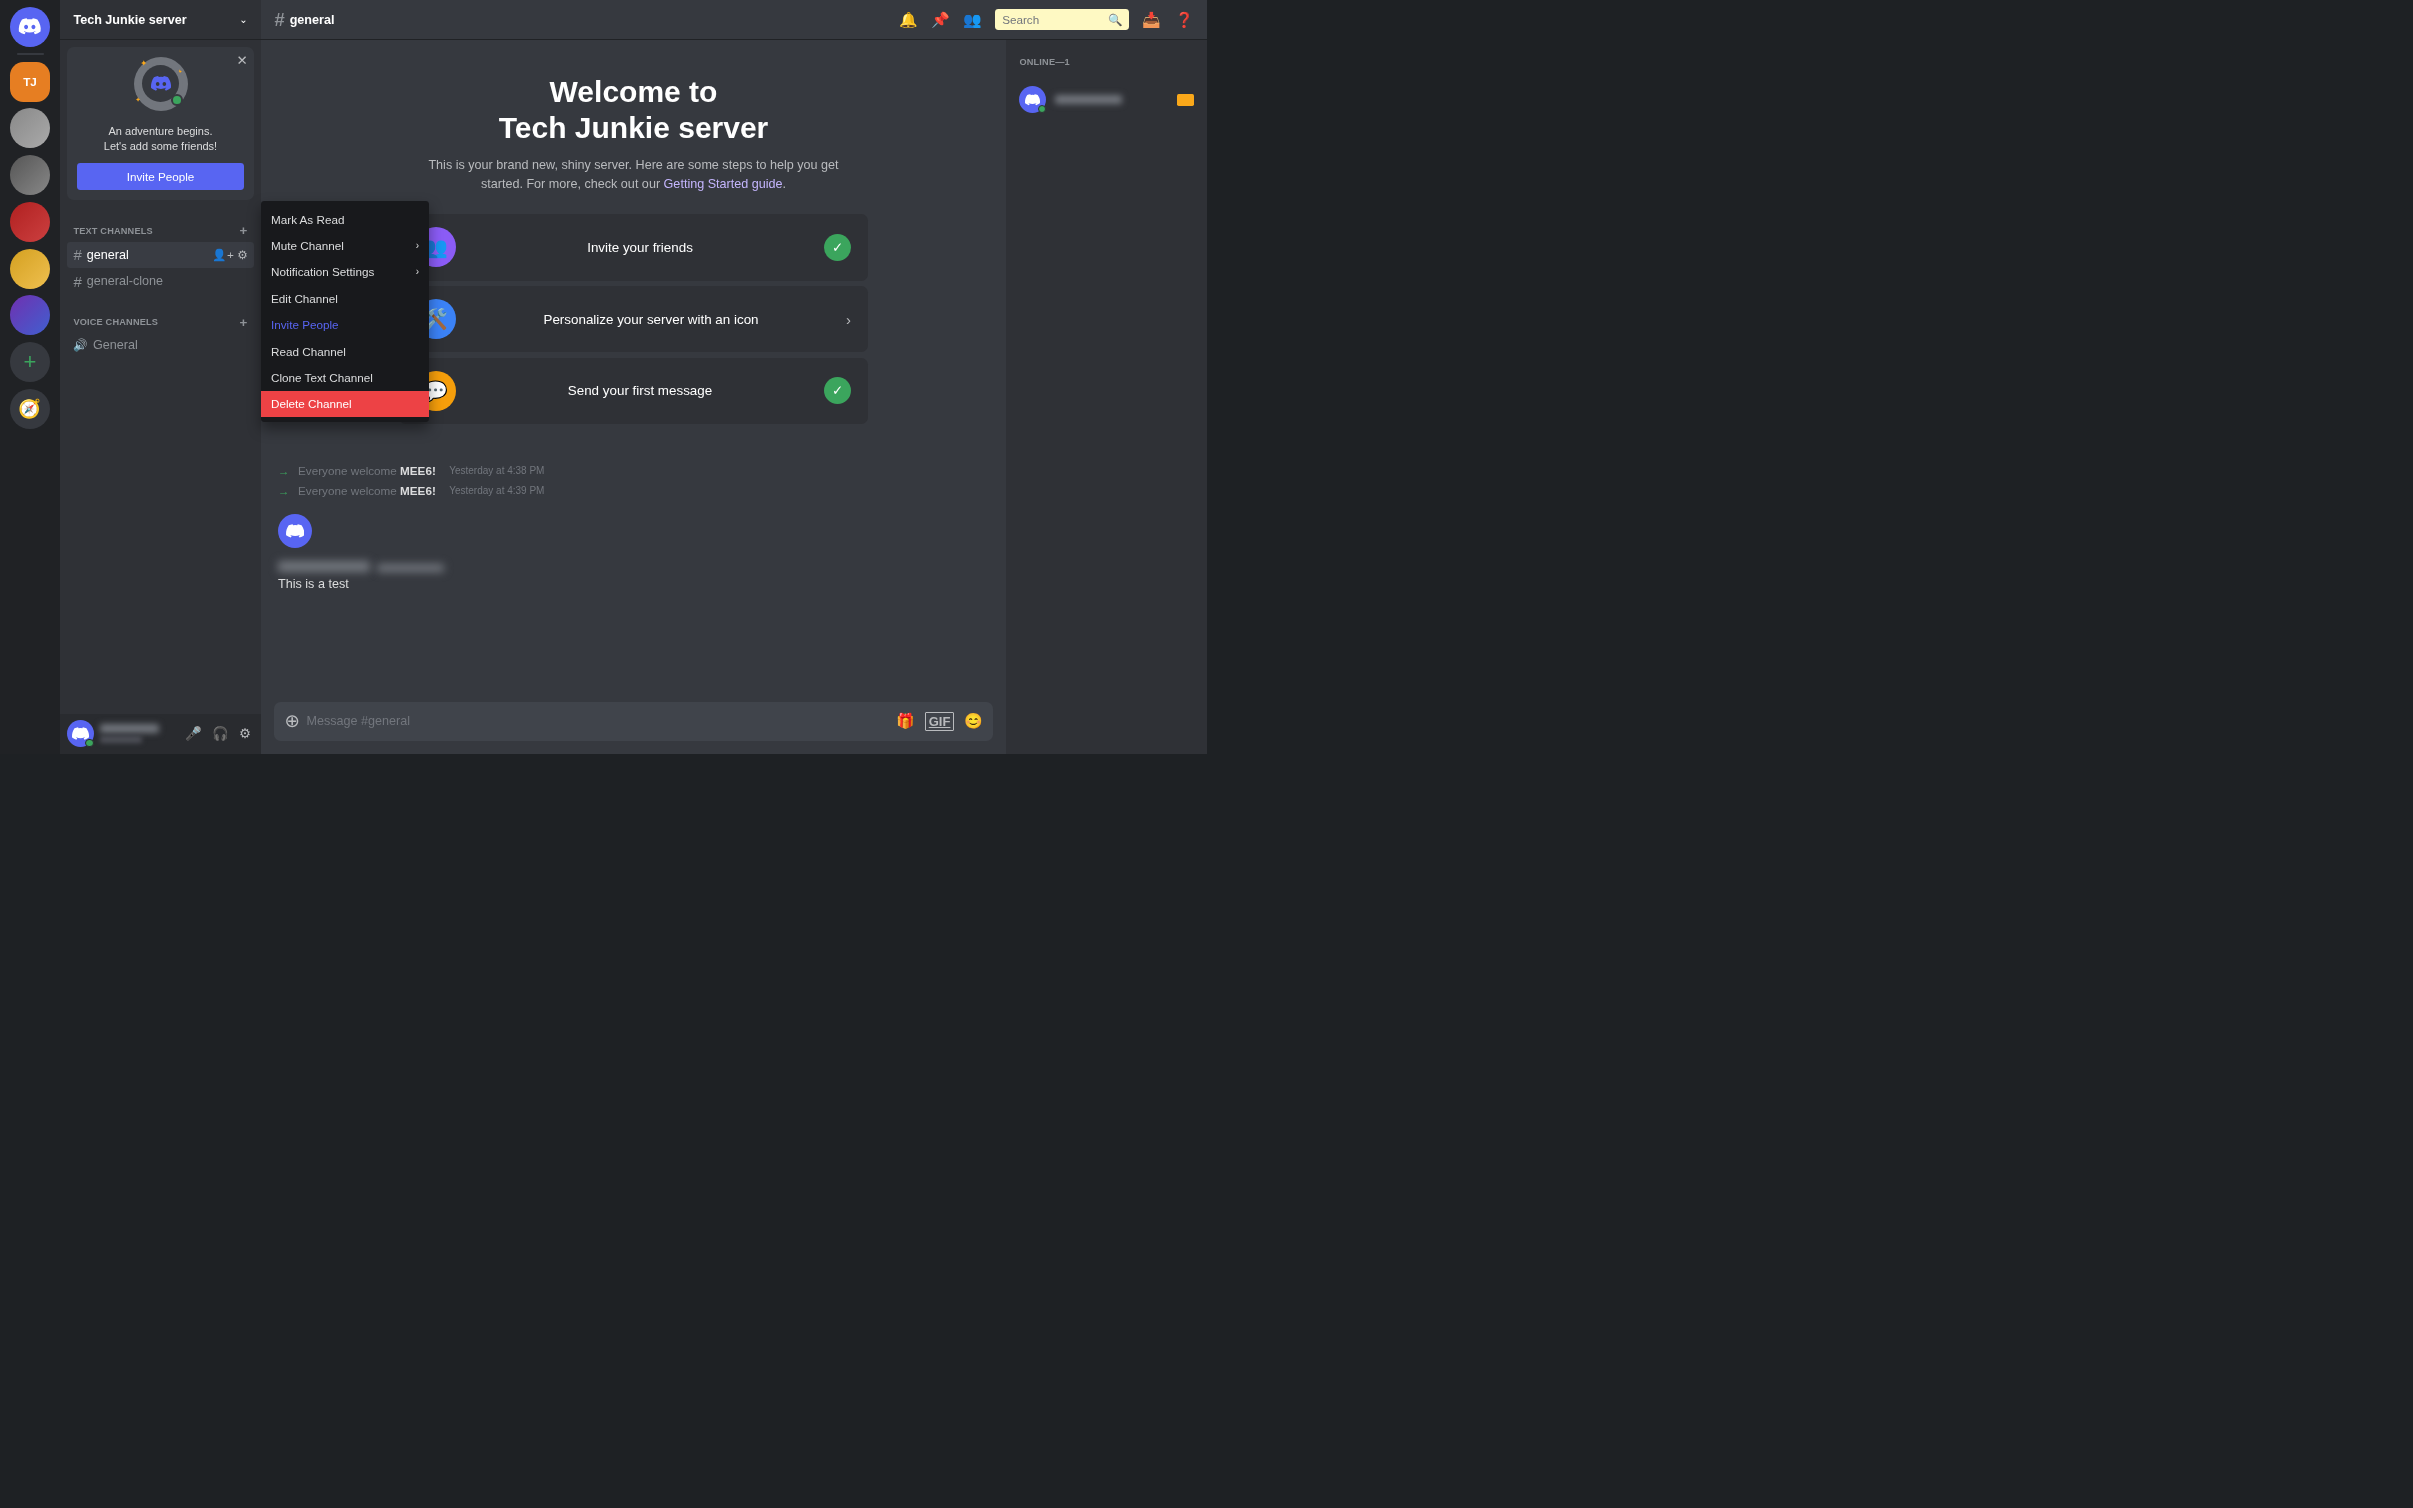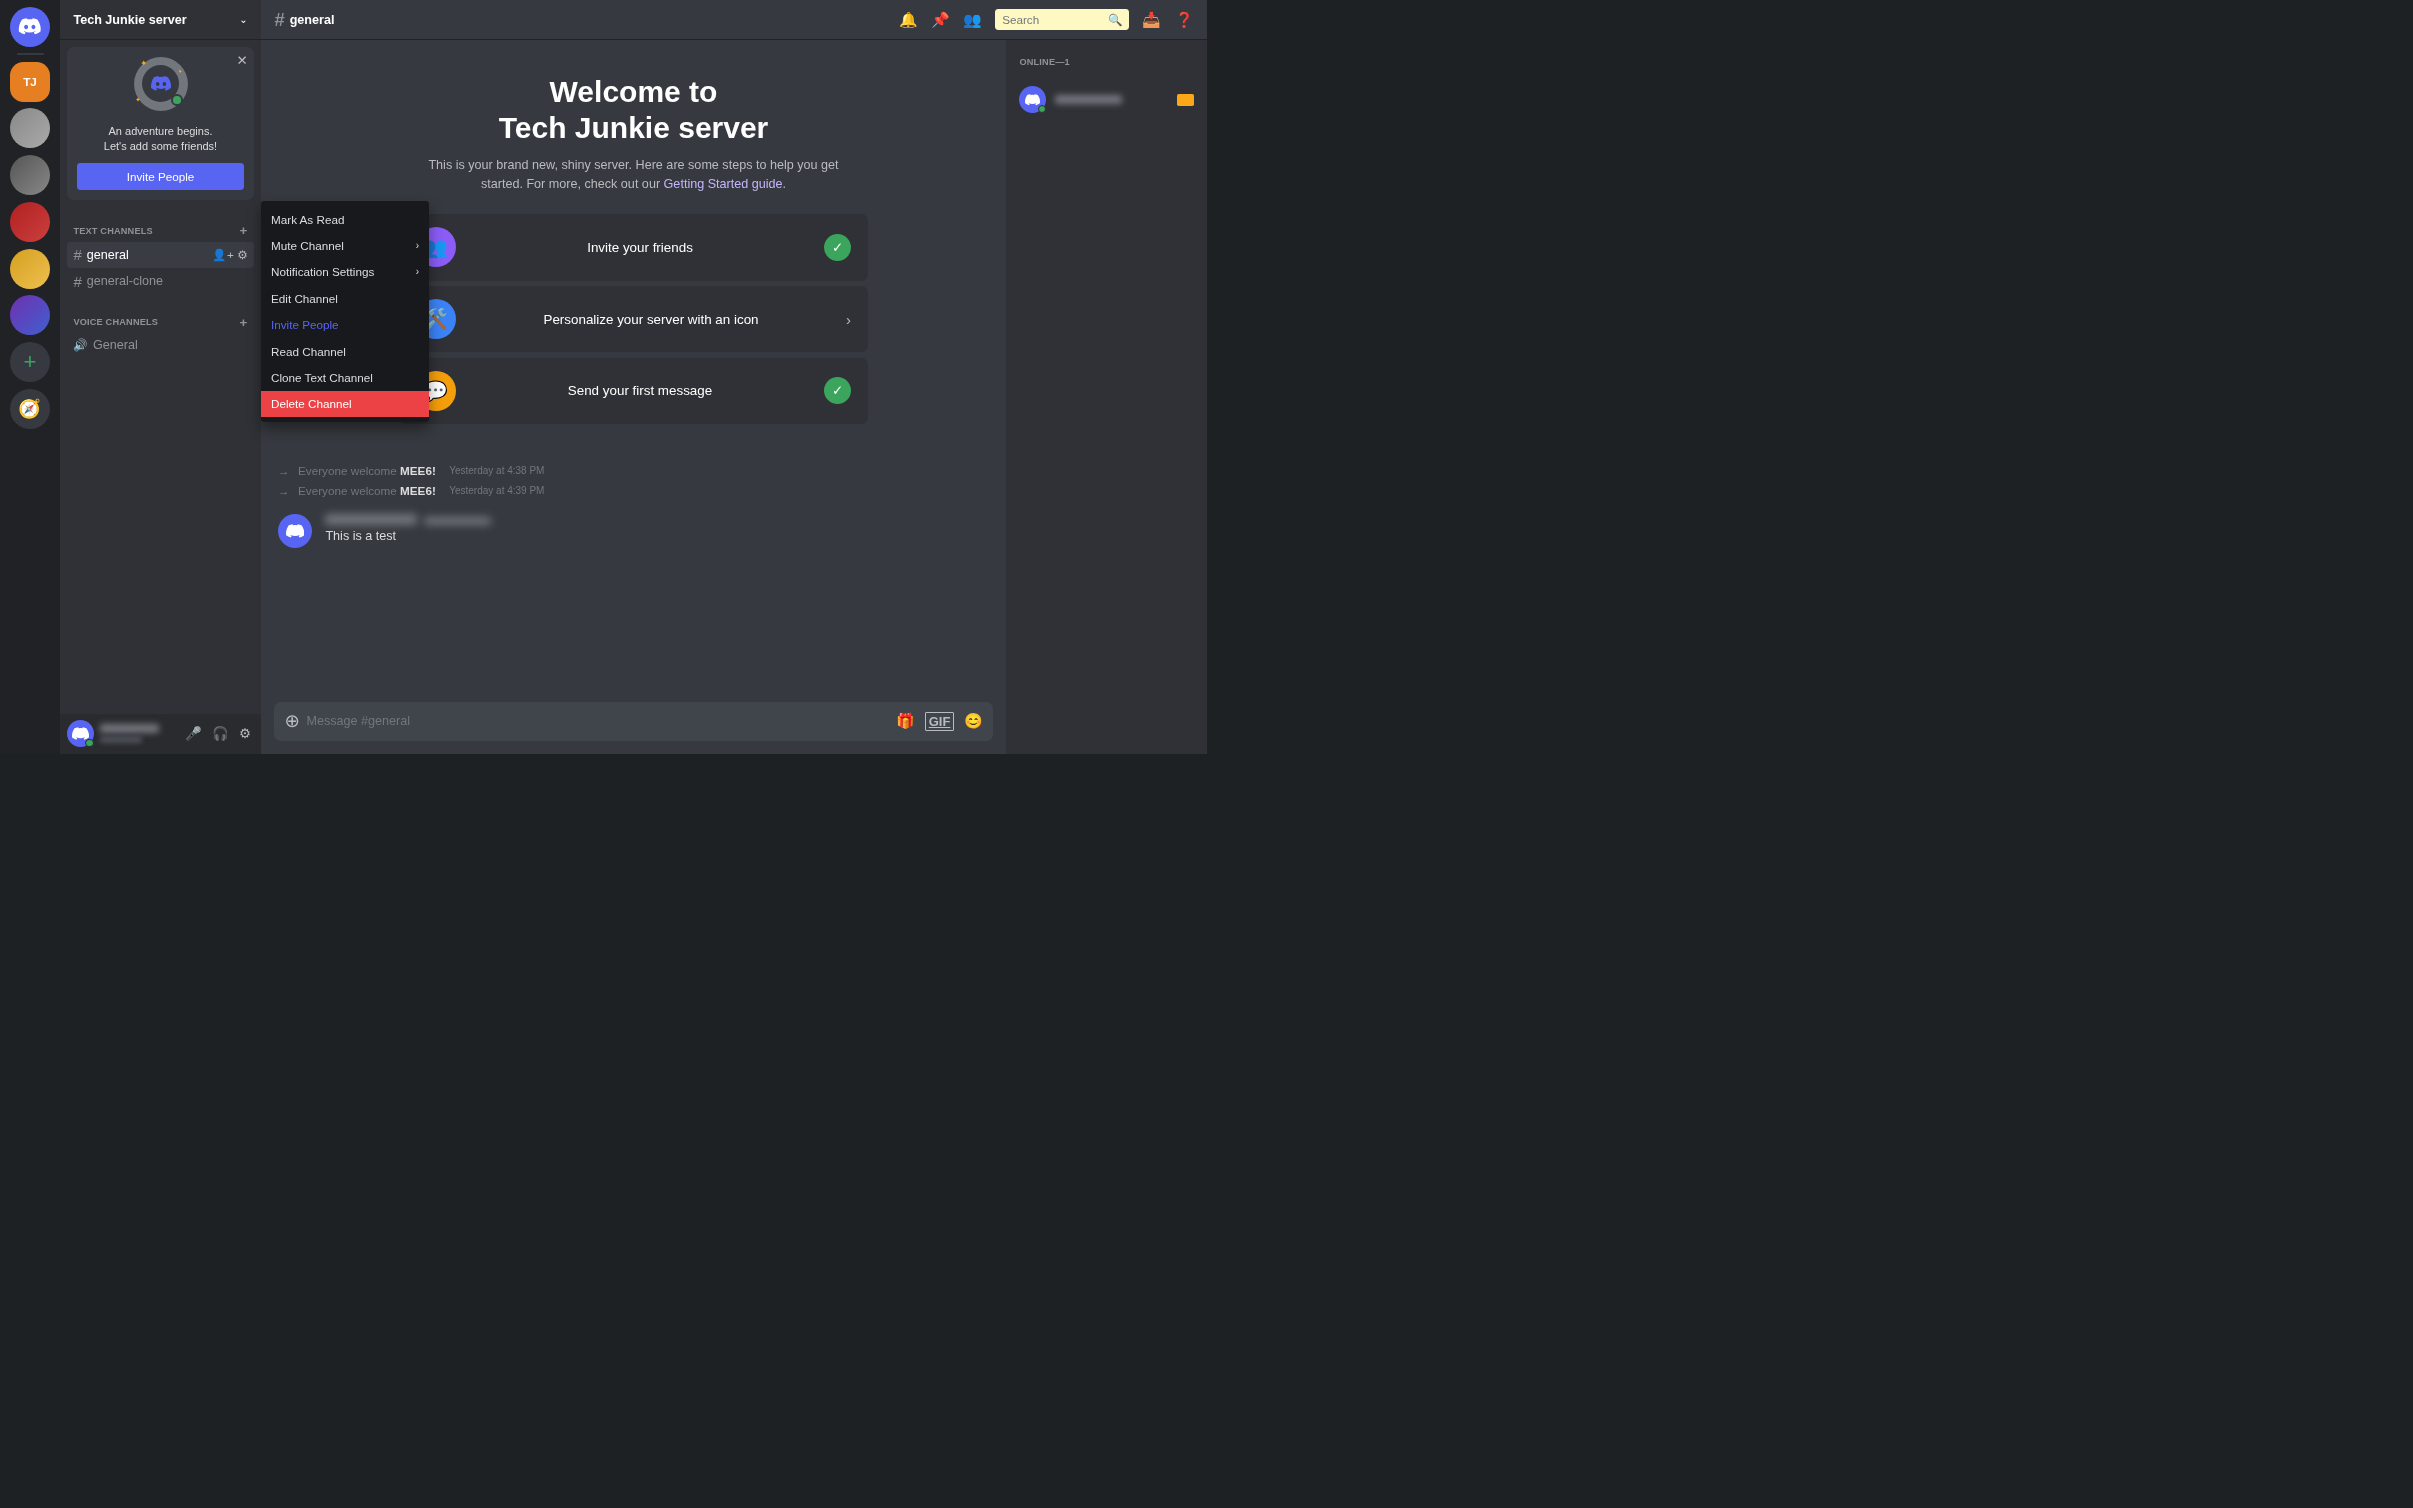--- a/index.html
+++ b/index.html
@@ -410,20 +410,21 @@
     }
     .system-arrow { color: #3ba55d; font-size: 11.7px; }
     .system-text strong { color: #dcddde; }
     .system-time { color: #72767d; font-size: 10px; margin-left: 5px; }
 
     .message-group {
       display: flex;
       gap: 13.4px;
       padding: 6.7px 0;
       margin-top: 6.7px;
+      flex-direction: column;
     }
     .message-avatar {
       width: 34px;
       height: 34px;
       border-radius: 50%;
       background: #5865f2;
       flex-shrink: 0;
       display: flex;
       align-items: center;
       justify-content: center;

